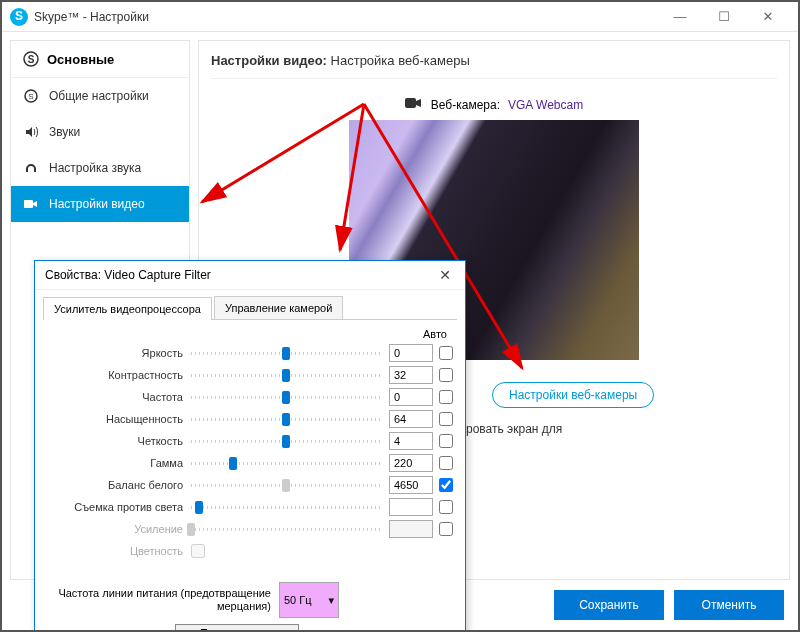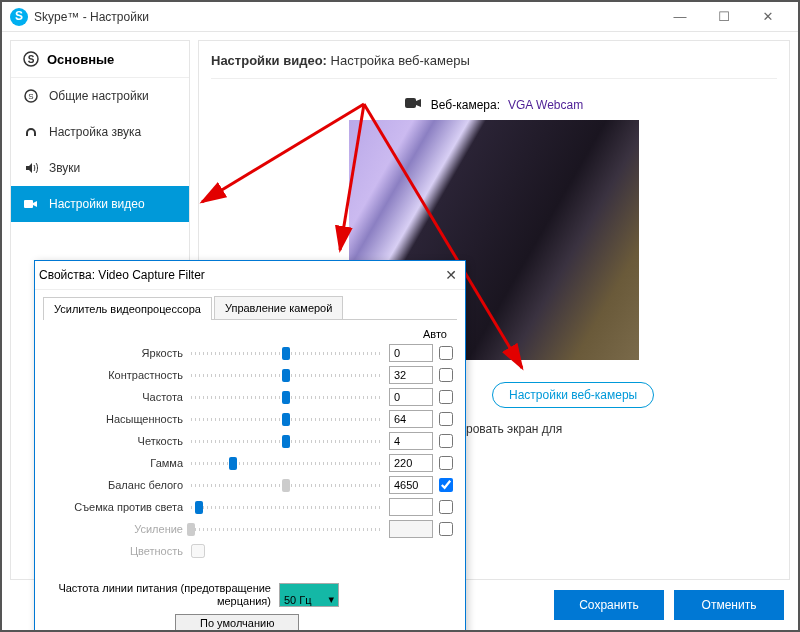--- a/index.html
+++ b/index.html
@@ -25,39 +25,39 @@
 .webcam-row { display: flex; align-items: center; justify-content: center; gap: 8px; margin-top: 18px; font-size: 12px; }
 .preview { width: 290px; height: 240px; margin: 8px auto 0; background: linear-gradient(120deg, #b9a8e8 0%, #cbbaf0 15%, #8b7fc2 20%, #d8cff4 28%, #2a2335 32%, #1a1520 60%, #3a3240 70%, #6a5a3a 85%, #7a6a4a 100%); position: relative; }
 .webcam-button { display: inline-block; margin-top: 10px; padding: 5px 16px; border: 1px solid #0099d9; border-radius: 14px; color: #0099d9; font-size: 12px; background: #fff; cursor: pointer; position: absolute; left: 490px; top: 370px; }
 .partial-text { position: absolute; left: 464px; top: 420px; font-size: 12px; color: #333; }
 
 .footer { position: absolute; bottom: 10px; right: 14px; display: flex; gap: 10px; }
 .footer button { width: 110px; height: 30px; background: #0078d4; color: #fff; border: none; font-size: 12px; cursor: pointer; }
 
 
 .dialog { position: absolute; left: 32px; top: 258px; width: 432px; background: #fff; border: 1px solid #0078d4; box-shadow: 2px 2px 8px rgba(0,0,0,0.2); z-index: 10; }
-.dialog-title { padding: 6px 4px; font-size: 12px; display: flex; align-items: center; justify-content: space-between; border-bottom: 1px solid #eee; }
+.dialog-title { padding: 6px 10px; font-size: 12px; display: flex; align-items: center; justify-content: space-between; border-bottom: 1px solid #eee; }
 .dialog-close { cursor: pointer; font-size: 14px; color: #444; padding: 0 4px; }
 .tabs { display: flex; border-bottom: 1px solid #ccc; margin: 6px 8px 0; }
 .tab { padding: 5px 10px; font-size: 11px; border: 1px solid #ccc; border-bottom: none; background: #f5f5f5; margin-right: 2px; cursor: pointer; }
 .tab.active { background: #fff; position: relative; top: 1px; }
 .dialog-body { padding: 8px 12px 4px; }
 .slider-row { display: flex; align-items: center; height: 22px; font-size: 11px; margin-left: 24px; }
 .slider-label { width: 120px; text-align: right; padding-right: 8px; color: #333; }
 .slider-label.disabled { color: #aaa; }
 .slider-track { flex: 1; height: 3px; background: repeating-linear-gradient(90deg, #ccc 0 1px, transparent 1px 4px); position: relative; margin-right: 8px; }
 .slider-thumb { position: absolute; top: -5px; width: 8px; height: 13px; background: #0078d4; border-radius: 2px; transform: translateX(-50%); }
 .slider-track.disabled .slider-thumb { background: #ccc; }
 .slider-value { width: 44px; height: 18px; border: 1px solid #aaa; font-size: 11px; padding: 1px 4px; margin-right: 6px; background: #fff; }
 .slider-value.disabled { background: #f5f5f5; color: #aaa; }
 .slider-auto { width: 14px; height: 14px; }
 .auto-header { font-size: 11px; text-align: right; padding-right: 6px; margin-bottom: 2px; }
 .freq-row { display: flex; align-items: center; font-size: 11px; margin-top: 20px; }
 .freq-label { width: 232px; text-align: right; padding-right: 8px; line-height: 1.2; }
-.freq-select { width: 60px; height: 24px; border: 1px solid #aaa; font-size: 11px; padding: 0 4px; background: #14b8a6; display: flex; align-items: flex-end; justify-content: space-between; }
+.freq-select { width: 60px; height: 36px; border: 1px solid #aaa; font-size: 11px; padding: 0 4px; background: #f0abfc; display: flex; align-items: center; justify-content: space-between; }
 .default-btn { margin: 6px 0 0 128px; padding: 2px 24px; font-size: 11px; border: 1px solid #888; background: #f0f0f0; cursor: pointer; }
 .dialog-footer { display: flex; justify-content: center; gap: 6px; padding: 8px; border-top: 1px solid #eee; }
 .dialog-footer button { width: 74px; height: 22px; font-size: 11px; border: 1px solid #888; background: #f0f0f0; cursor: pointer; }
 .dialog-footer button.primary { border: 1px solid #0078d4; }
 .dialog-footer button:disabled { color: #aaa; }
 
 
 .arrow { position: absolute; pointer-events: none; z-index: 5; }
 svg.arrow line, svg.arrow polyline { stroke: #e20000; stroke-width: 3; fill: none; }
 svg.arrow polygon { fill: #e20000; }
@@ -90,33 +90,33 @@
           <svg width="16" height="16" viewBox="0 0 16 16">
             <circle cx="8" cy="8" r="6" fill="none" stroke="#333" stroke-width="1.5"></circle>
             <text x="8" y="11" text-anchor="middle" font-size="8" fill="#333">S</text>
           </svg>
         </span>
       <span>Общие настройки</span>
     </div>
     <div class="sidebar-item">
       <span class="icon">
           <svg width="16" height="16" viewBox="0 0 16 16">
-            <path d="M3 9a5 5 0 0110 0v3h-2v-3a3 3 0 00-6 0v3H3z" fill="#333"></path>
-          </svg>
-        </span>
-      <span>Настройка звука</span>
-    </div>
-    <div class="sidebar-item">
-      <span class="icon">
-          <svg width="16" height="16" viewBox="0 0 16 16">
             <path d="M3 6h3l3-3v10l-3-3H3z" fill="#333"></path>
             <path d="M11 5c1 1 1 5 0 6M13 3c2 2 2 8 0 10" stroke="#333" fill="none"></path>
           </svg>
         </span>
       <span>Звуки</span>
+    </div>
+    <div class="sidebar-item">
+      <span class="icon">
+          <svg width="16" height="16" viewBox="0 0 16 16">
+            <path d="M3 9a5 5 0 0110 0v3h-2v-3a3 3 0 00-6 0v3H3z" fill="#333"></path>
+          </svg>
+        </span>
+      <span>Настройка звука</span>
     </div>
     <div class="sidebar-item active">
       <span class="icon">
           <svg width="16" height="16" viewBox="0 0 16 16">
             <rect x="1" y="4" width="9" height="8" rx="1" fill="#fff"></rect>
             <path d="M10 7l4-2v6l-4-2z" fill="#fff"></path>
           </svg>
         </span>
       <span>Настройки видео</span>
     </div>

